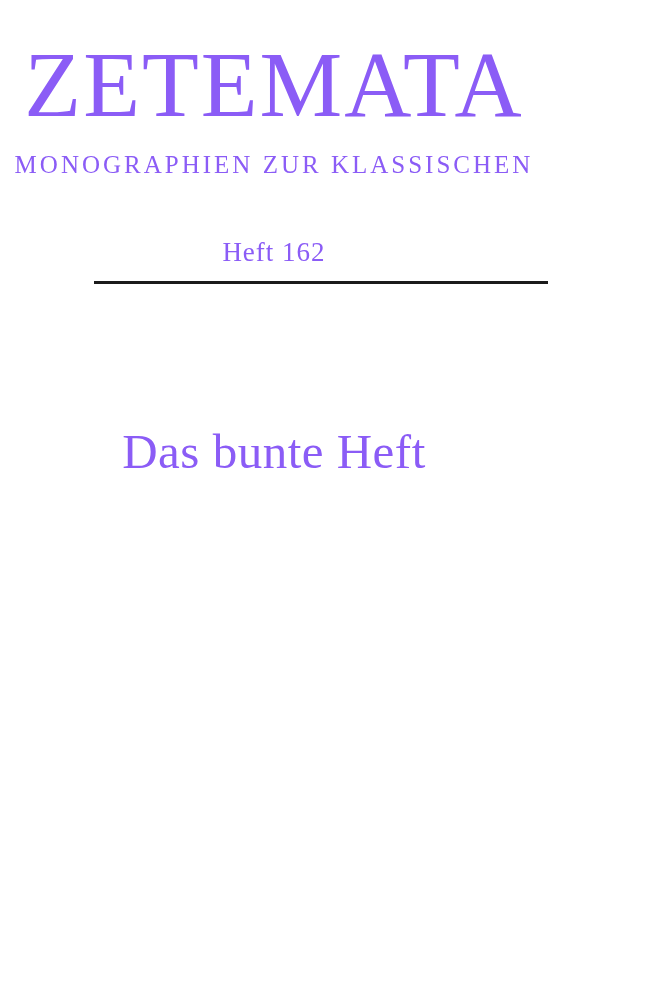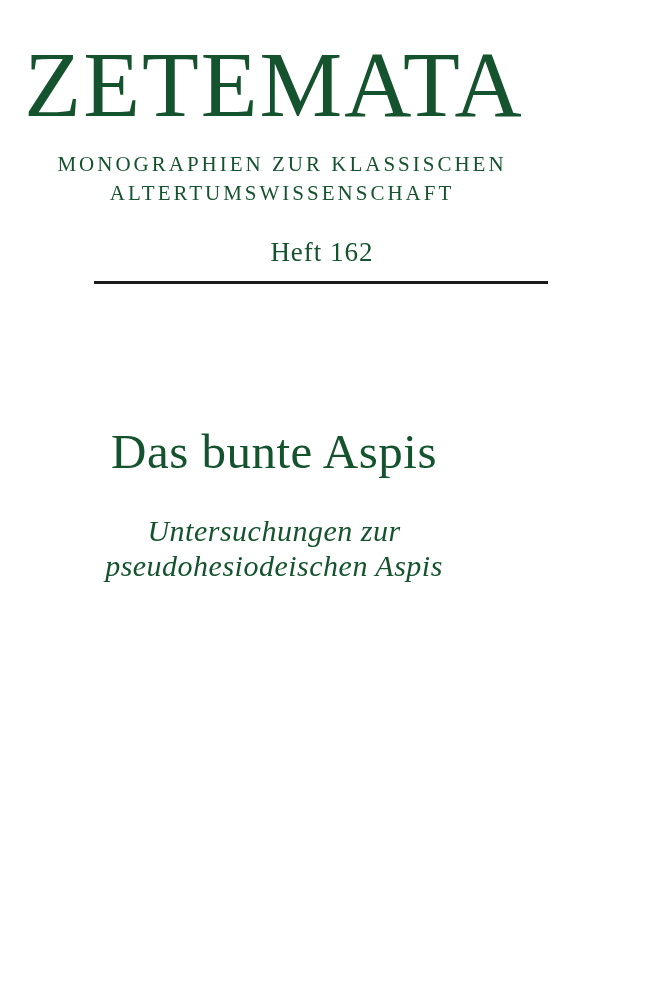--- a/index.html
+++ b/index.html
@@ -7,50 +7,48 @@
     padding: 0;
     background: #ffffff;
   }
   .page {
     position: relative;
     width: 548px;
     height: 1000px;
     background: #ffffff;
     overflow: hidden;
     font-family: "Liberation Serif", serif;
-    color: #14532d;
+    color: #8b5cf6;
   }
   .centered {
     position: absolute;
     left: 0;
     width: 100%;
     text-align: center;
     white-space: nowrap;
   }
   .series-title {
     top: 38px;
     font-size: 93px;
     line-height: 1;
     letter-spacing: 2px;
     font-weight: 500;
   }
   .series-subtitle {
     top: 150px;
-    font-size: 21px;
+    font-size: 25px;
     line-height: 29px;
     letter-spacing: 3px;
     white-space: normal;
-    margin-left: 8px;
   }
   .issue {
     top: 238px;
     font-size: 27px;
     line-height: 1.1;
     letter-spacing: 1px;
-    padding-left: 48px;
   }
   .rule {
     position: absolute;
     top: 281px;
     left: 94px;
     width: 490px;
     height: 3px;
     background: #1b1b1b;
   }
   .author {
@@ -82,29 +80,24 @@
 </style>
 </head>
 <body>
 
 <div class="page">
 
   <div class="centered series-title">ZETEMATA</div>
 
   <div class="centered series-subtitle">
     <div>MONOGRAPHIEN ZUR KLASSISCHEN</div>
-    <div>ALTERTUMSWISSENSCHAFT</div>
   </div>
 
   <div class="centered issue">Heft 162</div>
 
   <div class="rule"></div>
 
 
-  <div class="centered main-title">Das bunte Aspis</div>
+  <div class="centered main-title">Das bunte Heft</div>
 
-  <div class="centered subtitle">
-    <div>Untersuchungen zur</div>
-    <div>pseudohesiodeischen Aspis</div>
-  </div>
 
 
 </div>
 
 </body></html>

